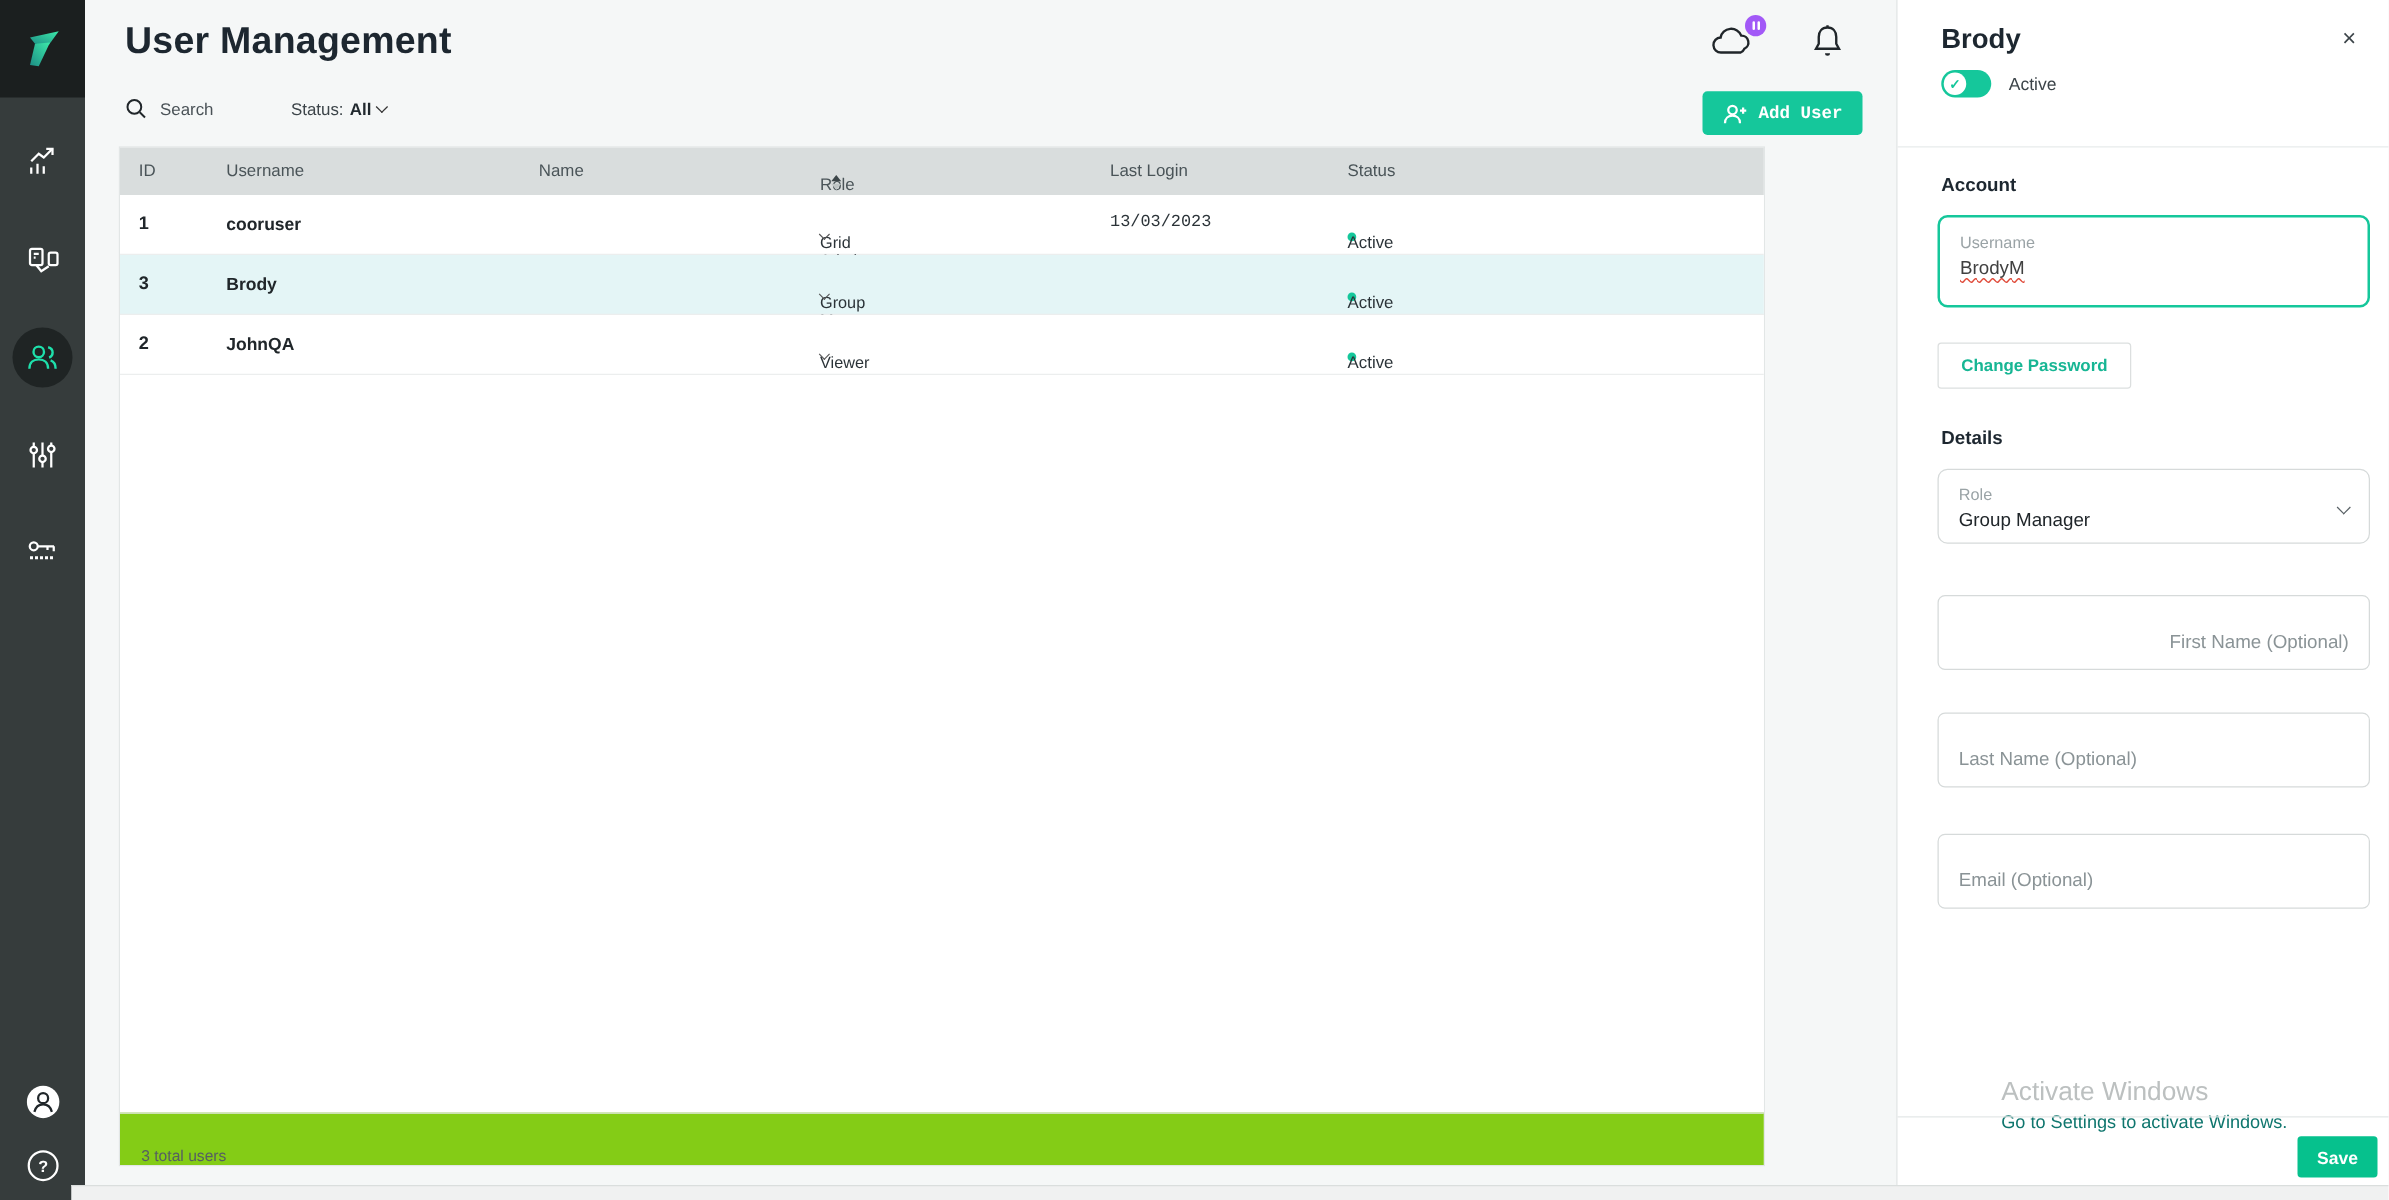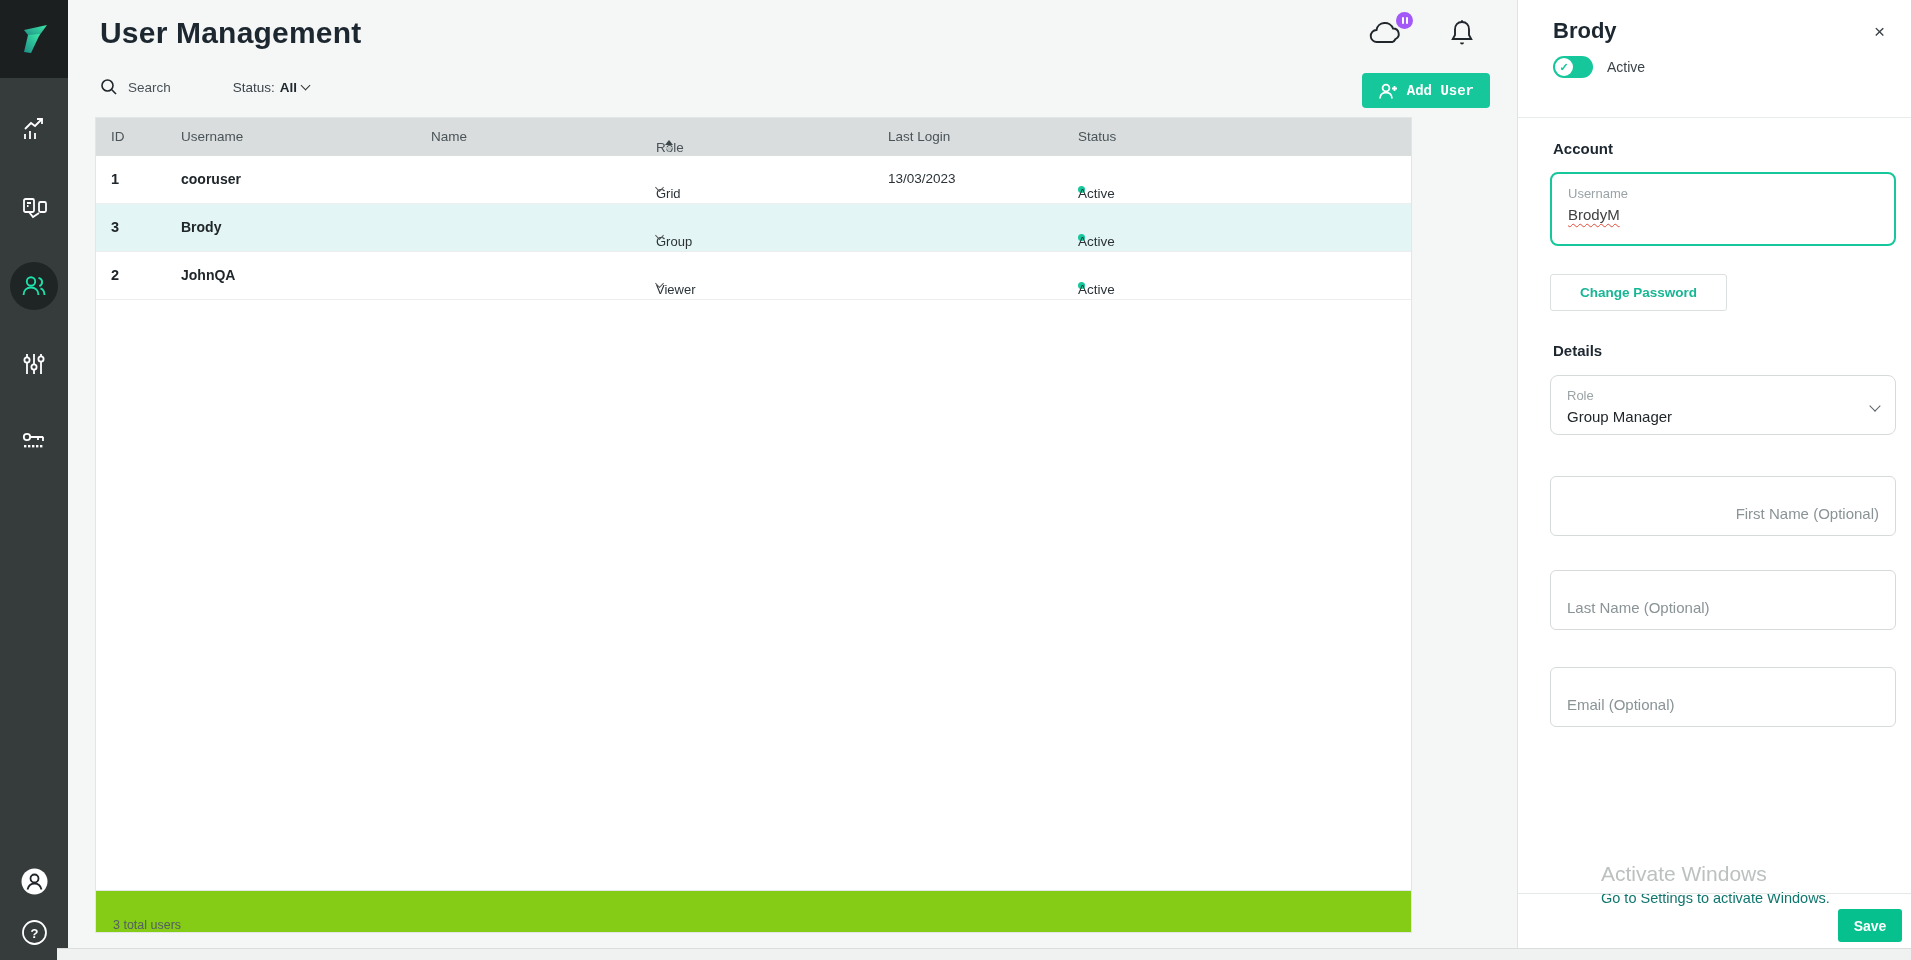--- a/index.html
+++ b/index.html
@@ -36,21 +36,21 @@
   .t-head { position:relative; height:38px; background:#d9dddd; flex:none; }
   .t-head span { position:absolute; top:11px; font-size:13.5px; color:#4a5458; }
   .t-row { position:relative; height:48px; border-bottom:1px solid #eceeee; flex:none; background:#fff; }
   .t-row.selected { background:#e4f5f6; }
   .c-id { left:15px; } .c-user { left:85px; } .c-name { left:335px; } .c-role { left:560px; } .c-login { left:792px; } .c-status { left:982px; }
   .t-row span { position:absolute; top:15px; }
   .cell-id { font-size:14.5px; font-weight:600; color:#20262a; }
   .cell-user { font-size:14px; font-weight:700; color:#20262a; }
   .cell-role { font-size:13px; color:#2b3338; display:flex; align-items:center; gap:12px; cursor:pointer; }
   .cell-role .chev { border-color:#555; margin-top:-2px; transform:rotate(45deg) scale(.9); }
-  .cell-login { font-size:13.5px; color:#2b3338; }
+  .cell-login { font-size:13.5px; color:#2b3338;font-family:Liberation Mono, monospace; }
   .cell-status { font-size:13.5px; color:#2b3338; display:flex; align-items:center; gap:8px; }
   .dot { width:7px; height:7px; border-radius:50%; background:#15c79b; display:inline-block; }
   .sort-wrap { display:inline-flex; flex-direction:column; gap:2px; margin-left:9px; vertical-align:middle; cursor:pointer; }
   .tri-up { width:0; height:0; border-left:4px solid transparent; border-right:4px solid transparent; border-bottom:5px solid #3d4649; }
   .tri-down { width:0; height:0; border-left:4px solid transparent; border-right:4px solid transparent; border-top:5px solid #bfc5c5; }
   .t-spacer { flex:1; background:#fff; }
   .t-foot { flex:none; height:42px; border-top:1px solid #e4e7e7; display:flex; align-items:flex-end; padding-left:17px; font-size:12.5px; color:#555e62; background:#84cc16; }
 
   
   .panel { position:absolute; left:1517px; top:0; width:394px; height:960px; background:#fff; border-left:1px solid #dfe3e3; z-index:3; }
@@ -63,21 +63,21 @@
   .divider { position:absolute; left:0; top:117px; width:394px; border-top:1px solid #e8ecec; }
   .sec-head { position:absolute; left:35px; font-size:15px; font-weight:700; color:#1d2730; }
   .field { position:absolute; left:32px; width:346px; background:#fff; border:1px solid #d6dada; border-radius:8px; padding:12px 16px 10px; }
   .field.focused { border:2px solid #15c79b; }
   .f-label { font-size:13px; color:#9aa3a6; display:block; }
   .f-value { font-size:15px; color:#404040; display:inline-block; margin-top:5px; text-decoration:underline wavy #e04b3a 1px; text-underline-offset:3px; }
   .f-value-plain { font-size:15px; color:#20262a; display:block; margin-top:5px; }
   .select-chev { position:absolute; right:16px; top:26px; width:8px; height:8px; border-right:1.7px solid #5a6266; border-bottom:1.7px solid #5a6266; transform:rotate(45deg); }
   .ghost-input { position:absolute; left:32px; width:346px; height:60px; border:1px solid #d6dada; border-radius:6px; font-size:15px; color:#20262a; padding:14px 16px 0 16px; font-family:inherit; background:#fff; }
   .ghost-input::placeholder { color:#8a9396; }
-  .change-pass-btn { position:absolute; left:32px; top:274px; height:37px; padding:0 29px; background:#fff; border:1px solid #dcdfdf; border-radius:3px; color:#17b694; font-size:13.5px; font-weight:700; cursor:pointer; font-family:inherit; }
+  .change-pass-btn { position:absolute; left:32px; top:274px; height:37px; padding:0 18px; background:#fff; border:1px solid #dcdfdf; border-radius:3px; color:#17b694; font-size:13.5px; font-weight:700; cursor:pointer; font-family:inherit; }
   .panel-foot-line { position:absolute; left:0; top:893px; width:394px; border-top:1px solid #e4e8e8; }
   .save-btn { position:absolute; right:9px; top:909px; width:64px; height:33px; background:#06c18d; border:none; border-radius:3px; color:#fff; font-size:14px; font-weight:700; cursor:pointer; font-family:inherit; }
   .wm1 { position:absolute; left:83px; top:862px; font-size:21px; color:#bcc0c0; }
   .wm2 { position:absolute; left:83px; top:890px; font-size:14.5px; color:#0f766e; }
 
   .hscroll { position:absolute; left:57px; bottom:0; width:1854px; height:12px; background:#f0f1f1; border-top:1px solid #dadedd; z-index:5; }
   svg { display:block; }
 </style>
 </head>
 <body>

